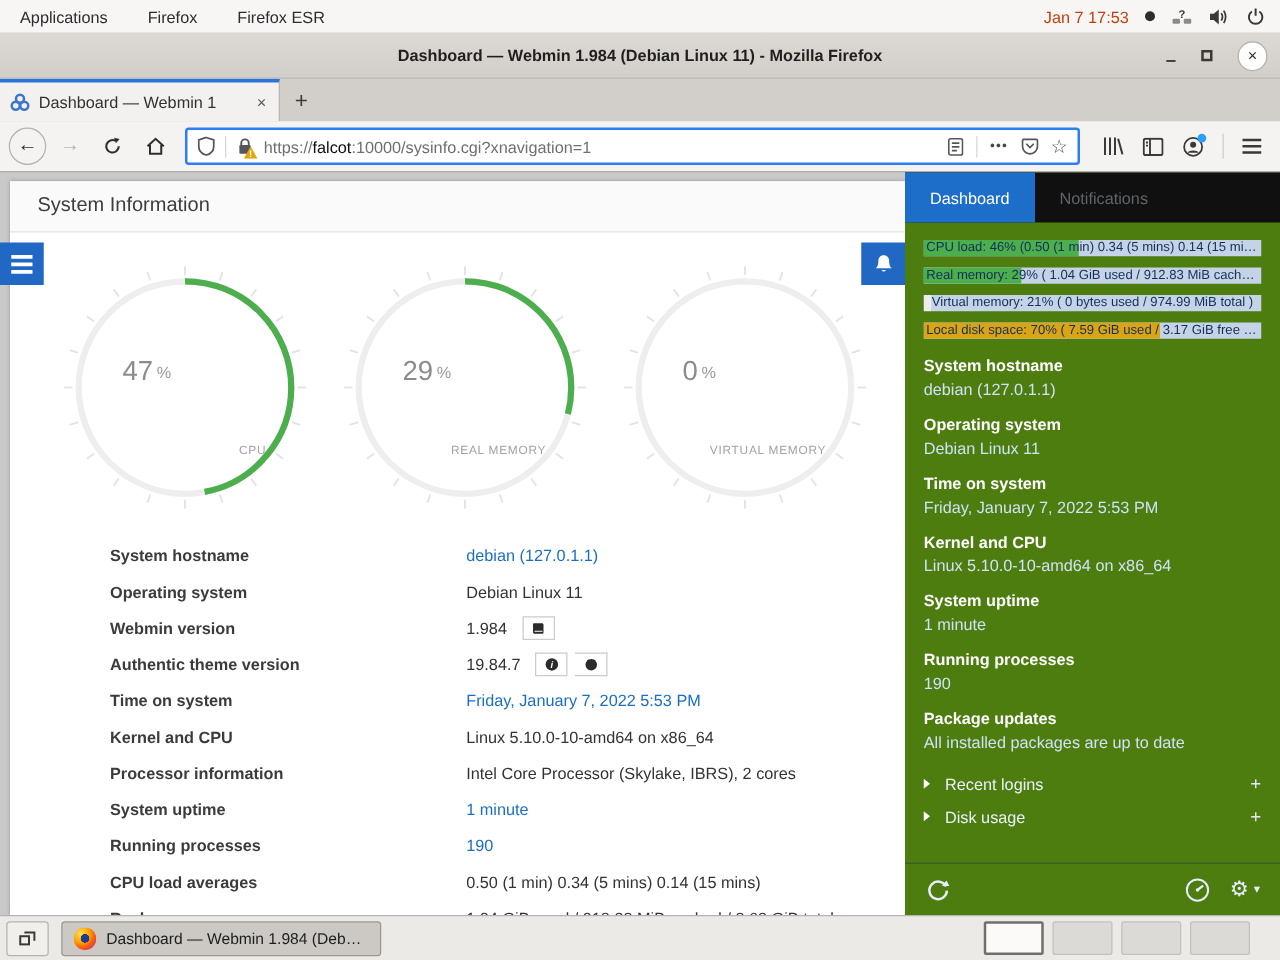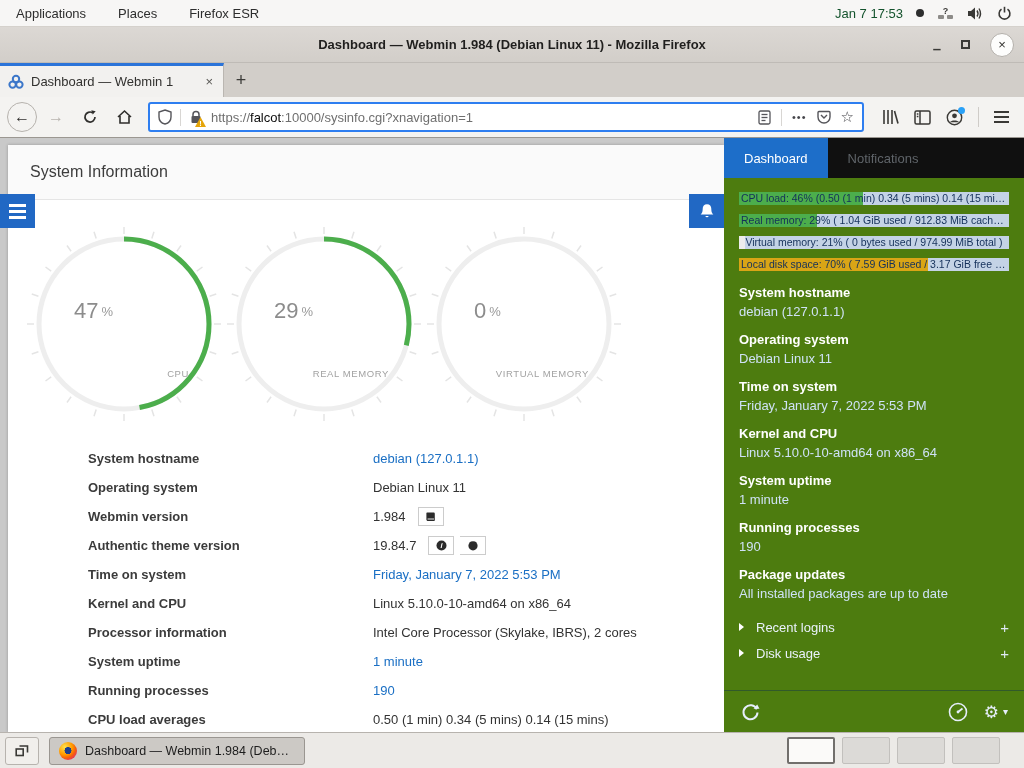--- a/index.html
+++ b/index.html
@@ -5,21 +5,21 @@
   * { margin:0; padding:0; box-sizing:border-box; }
   html,body { width:1024px; height:768px; overflow:hidden; }
   body { font-family:"Liberation Sans","DejaVu Sans",sans-serif; background:#c9c9c9; }
   .stage { position:relative; width:1024px; height:768px; display:flex; flex-direction:column; }
 
   
   .gnome-topbar { height:27px; background:#f7f6f5; border-bottom:1px solid #d5d1cc;
     display:flex; align-items:center; font-size:13px; color:#2d2d2d; flex:0 0 auto; }
   .gnome-menu { padding:0 16px; height:100%; display:flex; align-items:center; cursor:default; }
   .topbar-right { margin-left:auto; display:flex; align-items:center; gap:13px; padding-right:12px; }
-  .clock { font-size:13px; color:#14532d; }
+  .clock { font-size:13px; color:#c2410c; }
   .status-dot { width:8px; height:8px; border-radius:50%; background:#2d2d2d; }
   .ticon { display:flex; align-items:center; }
 
   
   .fx-titlebar { height:36px; background:linear-gradient(#dcd8d4,#d2cec9); border-bottom:1px solid #bfbbb6;
     position:relative; display:flex; align-items:center; justify-content:center; flex:0 0 auto; }
   .fx-title { font-size:13px; font-weight:bold; color:#201f1e; }
   .win-controls { position:absolute; right:10px; top:0; bottom:0; display:flex; align-items:center; gap:20px; }
   .btn-min { font-size:15px; font-weight:bold; color:#3a3936; line-height:10px; padding-top:8px; }
   .btn-max { width:9px; height:9px; border:2px solid #3a3936; }
@@ -50,29 +50,29 @@
   .nav-right { display:flex; align-items:center; gap:15px; padding:0 8px; }
   .nav-sep { width:1px; height:20px; background:#cfccc8; }
   .burger { display:flex; flex-direction:column; gap:3px; }
   .burger span { width:15px; height:2px; background:#3a3936; }
 
   
   .content { flex:1; display:flex; min-height:0; position:relative; }
   .page { width:724px; position:relative; background:#c9c9c9; overflow:hidden; }
   .card { position:absolute; left:8px; top:7px; right:0; bottom:0; background:#fff;
     box-shadow:0 0 3px rgba(0,0,0,.25); overflow:hidden; }
-  .card-header { height:55px; background:#fafafa; border-bottom:1px solid #e5e5e5;
+  .card-header { height:41px; background:#fafafa; border-bottom:1px solid #e5e5e5;
     display:flex; align-items:center; padding-left:22px; font-size:16px; color:#3d3d3d; }
   .fab { position:absolute; width:35px; height:34px; background:#2168c4; display:flex;
     align-items:center; justify-content:center; z-index:5; }
   .fab-menu { left:0; top:56px; flex-direction:column; gap:3px; }
   .fab-menu span { width:17px; height:3px; background:#fff; display:block; }
   .fab-bell { right:0; top:56px; }
 
-  .gauges { display:flex; justify-content:flex-start; padding:26px 28px 0 16px; }
+  .gauges { display:flex; justify-content:space-between; padding:26px 28px 0 40px; }
   .gauge { width:200px; height:196px; }
   .gauge-num { font-size:22px; fill:#8c8c8c; }
   .gauge-unit { font-size:13px; fill:#9a9a9a; }
   .gauge-label { font-size:9.5px; fill:#a2a2a2; letter-spacing:.6px; }
 
   .info-table { margin-top:22px; }
   .trow { display:flex; align-items:center; height:29px; padding-left:80px; font-size:13px; }
   .tlabel { width:285px; font-weight:bold; color:#3b3b3b; }
   .tval { color:#333; display:flex; align-items:center; gap:6px; }
   .tval.link { color:#1a6fc4; }
@@ -119,21 +119,21 @@
   .ws { width:48px; height:27px; background:#dcdad7; border:1px solid #c2c0bd; border-radius:2px; }
   .ws.active { background:#fbfaf9; border:2px solid #716f6c; }
 </style>
 </head>
 <body>
 
 <div class="stage">
 
   <div class="gnome-topbar">
     <div class="gnome-menu">Applications</div>
-    <div class="gnome-menu">Places</div>
+    <div class="gnome-menu">Firefox</div>
     <div class="gnome-menu">Firefox ESR</div>
     <div class="topbar-right">
       <span class="clock">Jan 7 17:53</span>
       <span class="status-dot"></span>
       <span class="ticon">
         <svg width="17" height="15" viewBox="0 0 17 15">
             <g fill="#8d8b88">
               <rect x="1" y="9" width="6" height="4" rx="1"></rect>
               <rect x="10" y="9" width="6" height="4" rx="1"></rect>
             </g>

